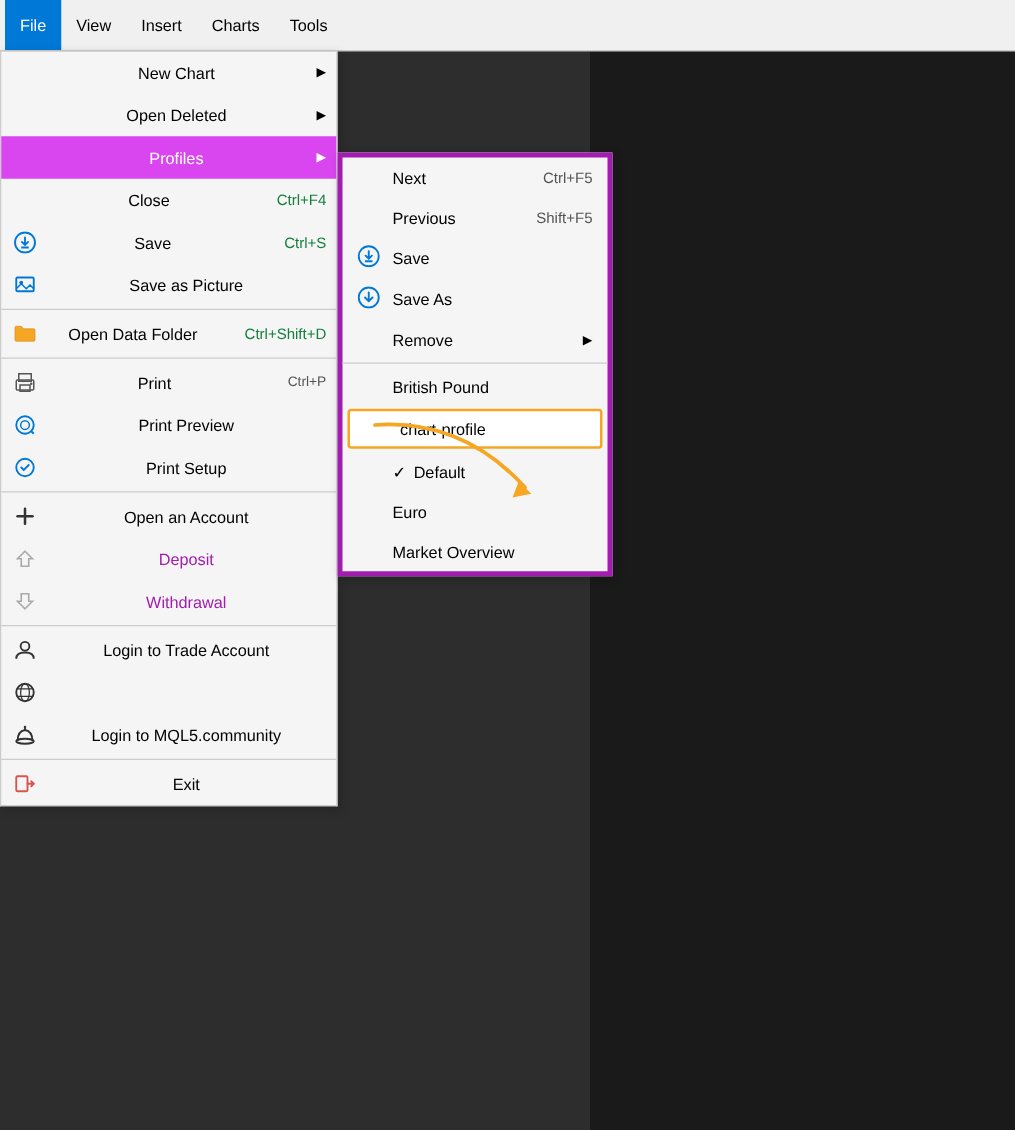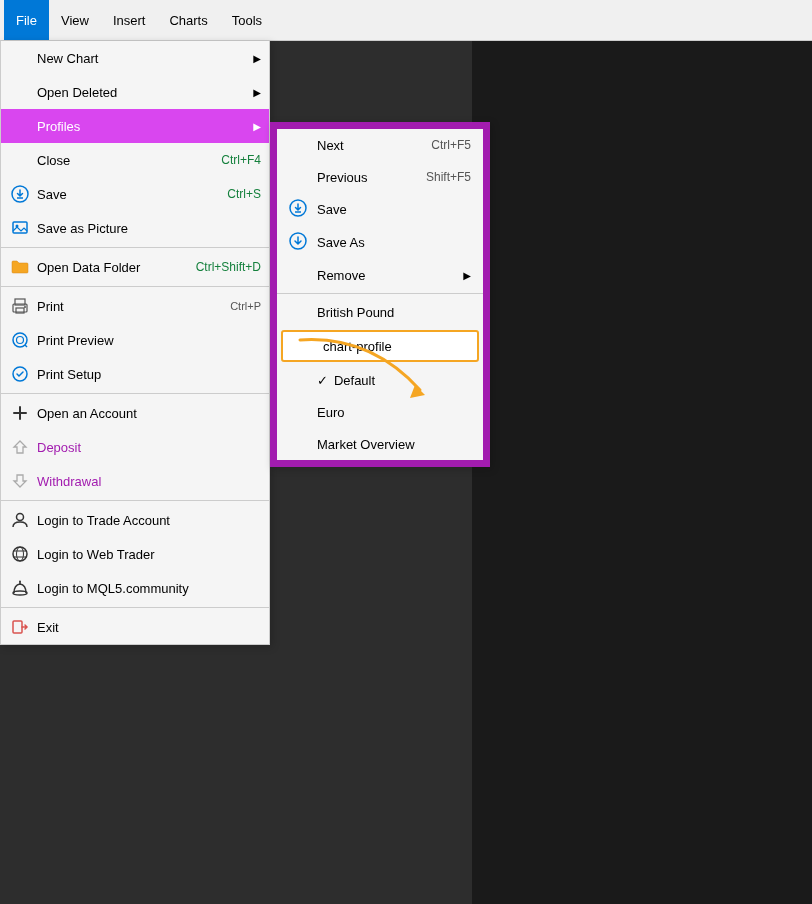--- a/index.html
+++ b/index.html
@@ -76,40 +76,41 @@
       width: 22px;
       height: 22px;
       margin-right: 6px;
       display: flex;
       align-items: center;
       justify-content: center;
       flex-shrink: 0;
     }
     .menu-item .item-label {
       flex: 1;
+      text-align: center;
     }
     .menu-item .item-shortcut {
       margin-left: 20px;
       color: #15803d;
       font-size: 12px;
     }
     .menu-item .item-arrow {
       margin-left: 8px;
       font-size: 10px;
     }
     .menu-divider {
       height: 1px;
       background: #ccc;
       margin: 2px 0;
     }
 
     
     .profiles-submenu {
       background: #f5f5f5;
-      border: 7px solid #a21caf;
+      border: 4px solid #a21caf;
       min-width: 220px;
       box-shadow: 2px 2px 8px rgba(0,0,0,0.2);
       position: relative;
       align-self: flex-start;
       margin-top: 81px; 
     }
 
     .submenu-item {
       display: flex;
       align-items: center;
@@ -333,21 +334,20 @@
 
     <div class="menu-item">
       <div class="item-icon">
         <svg width="18" height="18" viewBox="0 0 18 18">
           <circle cx="9" cy="9" r="7" fill="none" stroke="#333" stroke-width="1.5"></circle>
           <ellipse cx="9" cy="9" rx="3.5" ry="7" fill="none" stroke="#333" stroke-width="1"></ellipse>
           <line x1="2.5" y1="6" x2="15.5" y2="6" stroke="#333" stroke-width="1"></line>
           <line x1="2.5" y1="12" x2="15.5" y2="12" stroke="#333" stroke-width="1"></line>
         </svg>
       </div>
-      <span class="item-label">Login to Web Trader</span>
     </div>
 
     <div class="menu-item">
       <div class="item-icon">
         <svg width="18" height="18" viewBox="0 0 18 18">
           <ellipse cx="9" cy="14" rx="7" ry="2" fill="none" stroke="#333" stroke-width="1.5"></ellipse>
           <path d="M3 14 Q3 6 9 5 Q15 6 15 14" fill="none" stroke="#333" stroke-width="1.5"></path>
           <line x1="9" y1="5" x2="9" y2="3" stroke="#333" stroke-width="1.5"></line>
           <circle cx="9" cy="2.5" r="1" fill="#333"></circle>
         </svg>

